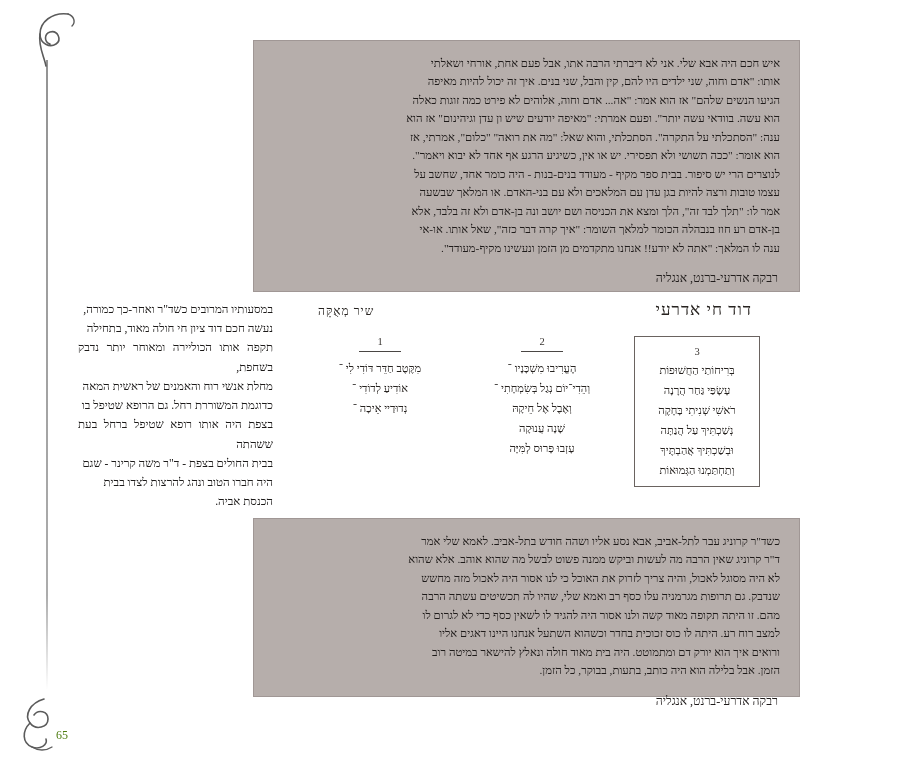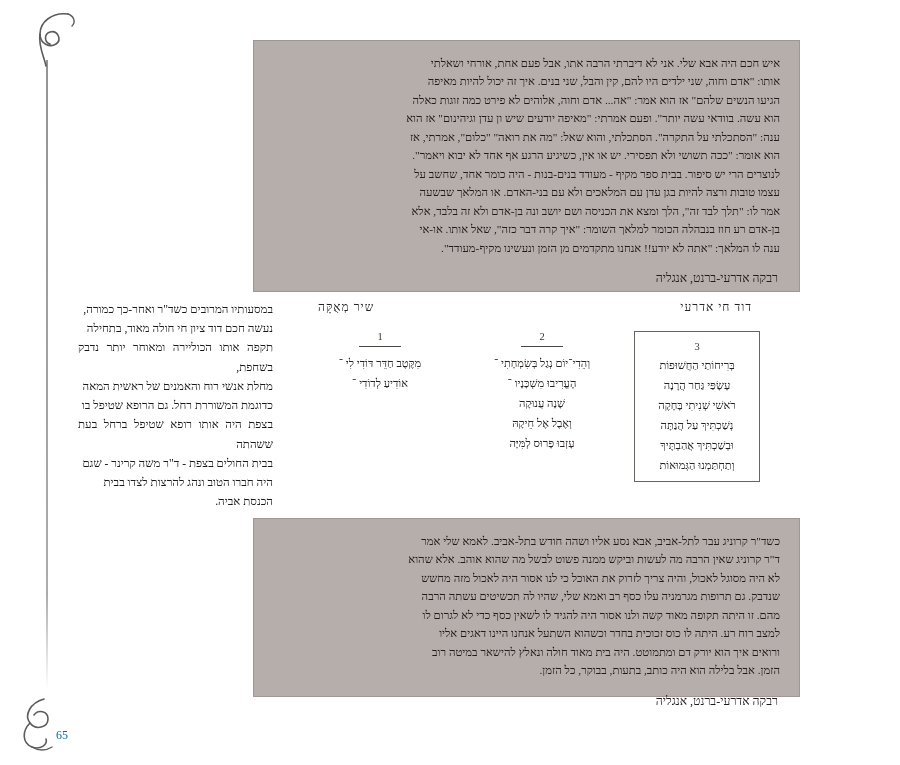--- a/index.html
+++ b/index.html
@@ -43,21 +43,21 @@
     bottom: 8px;
     width: 70px;
     height: 60px;
     color: #5b5b5b;
   }
   .page-number {
     position: absolute;
     left: 56px;
     bottom: 22px;
     font-size: 12px;
-    color: #0369a1;
+    color: #4d7c0f;
     font-family: "Liberation Serif", serif;
   }
 
   
   .testimony {
     position: absolute;
     background: #b6aeab;
     color: #1f1b1a;
     box-shadow: 0 0 0 1px rgba(120,110,108,0.35) inset;
   }
@@ -118,21 +118,21 @@
     justify-content: space-between;
     align-items: baseline;
     padding: 0 18px 0 18px;
     margin-bottom: 16px;
   }
   #poem .poem-title {
     font-size: 12px;
     letter-spacing: 1px;
   }
   #poem .poem-author {
-    font-size: 12px;
+    font-size: 17px;
     letter-spacing: 1px;
     text-align: right;
   }
   #poem .stanzas {
     display: flex;
     flex-direction: row;
     justify-content: space-between;
     align-items: flex-start;
     padding: 0 10px;
   }
@@ -230,32 +230,33 @@
         <div class="stanza-line">עָשָׂפַּי גַּחַר הֲרָנָה</div>
         <div class="stanza-line">רֹאשִׁי שְׁנִיתִי בָּחָקֶה</div>
         <div class="stanza-line">נְשַׁכְתִּיךְ עַל הֲנַתָּה</div>
         <div class="stanza-line">וּבְשַׁכְתִּיךְ אֲהַבְתֶּיךָ</div>
         <div class="stanza-line">וְתַחְתַּמְנוּ הַגְּמוּאוֹת</div>
       </div>
 
       <div class="stanza">
         <div class="stanza-number">2</div>
         <div class="stanza-rule"></div>
+        <div class="stanza-line">הֶעֱרִיבוּ מִשְׁכָּנָיו ־</div>
         <div class="stanza-line">וְהֵדִי־יוֹם נְגַל בְּשִׂמְחָתִי ־</div>
-        <div class="stanza-line">הֶעֱרִיבוּ מִשְׁכָּנָיו ־</div>
+        <div class="stanza-line">וְאֶבֶל אֶל חֵיקָהּ</div>
         <div class="stanza-line">שָׁנָה עֲנוּקָה</div>
-        <div class="stanza-line">וְאֶבֶל אֶל חֵיקָהּ</div>
         <div class="stanza-line">עָזְבוּ פָּרוּס לְמִּיָּה</div>
       </div>
 
       <div class="stanza">
         <div class="stanza-number">1</div>
         <div class="stanza-rule"></div>
         <div class="stanza-line">מִקֶּטֶב חַדֵּר דּוֹדִי לִי ־</div>
         <div class="stanza-line">אוֹדִיעַ לְדוֹדִי ־</div>
+        <div class="stanza-line">נְדוּדַיי אֵיכָה ־</div>
       </div>
 
     </div>
   </div>
 
   <div class="testimony" id="testimony-bottom">
     <div class="body">כשד"ר קרוניג עבר לתל-אביב, אבא נסע אליו ושהה חודש בתל-אביב. לאמא שלי אמר
 ד"ר קרוניג שאין הרבה מה לעשות וביקש ממנה פשוט לבשל מה שהוא אוהב. אלא שהוא
 לא היה מסוגל לאכול, והיה צריך לזרוק את האוכל כי לנו אסור היה לאכול מזה מחשש
 שנדבק. גם תרופות מגרמניה עלו כסף רב ואמא שלי, שהיו לה תכשיטים עשתה הרבה

